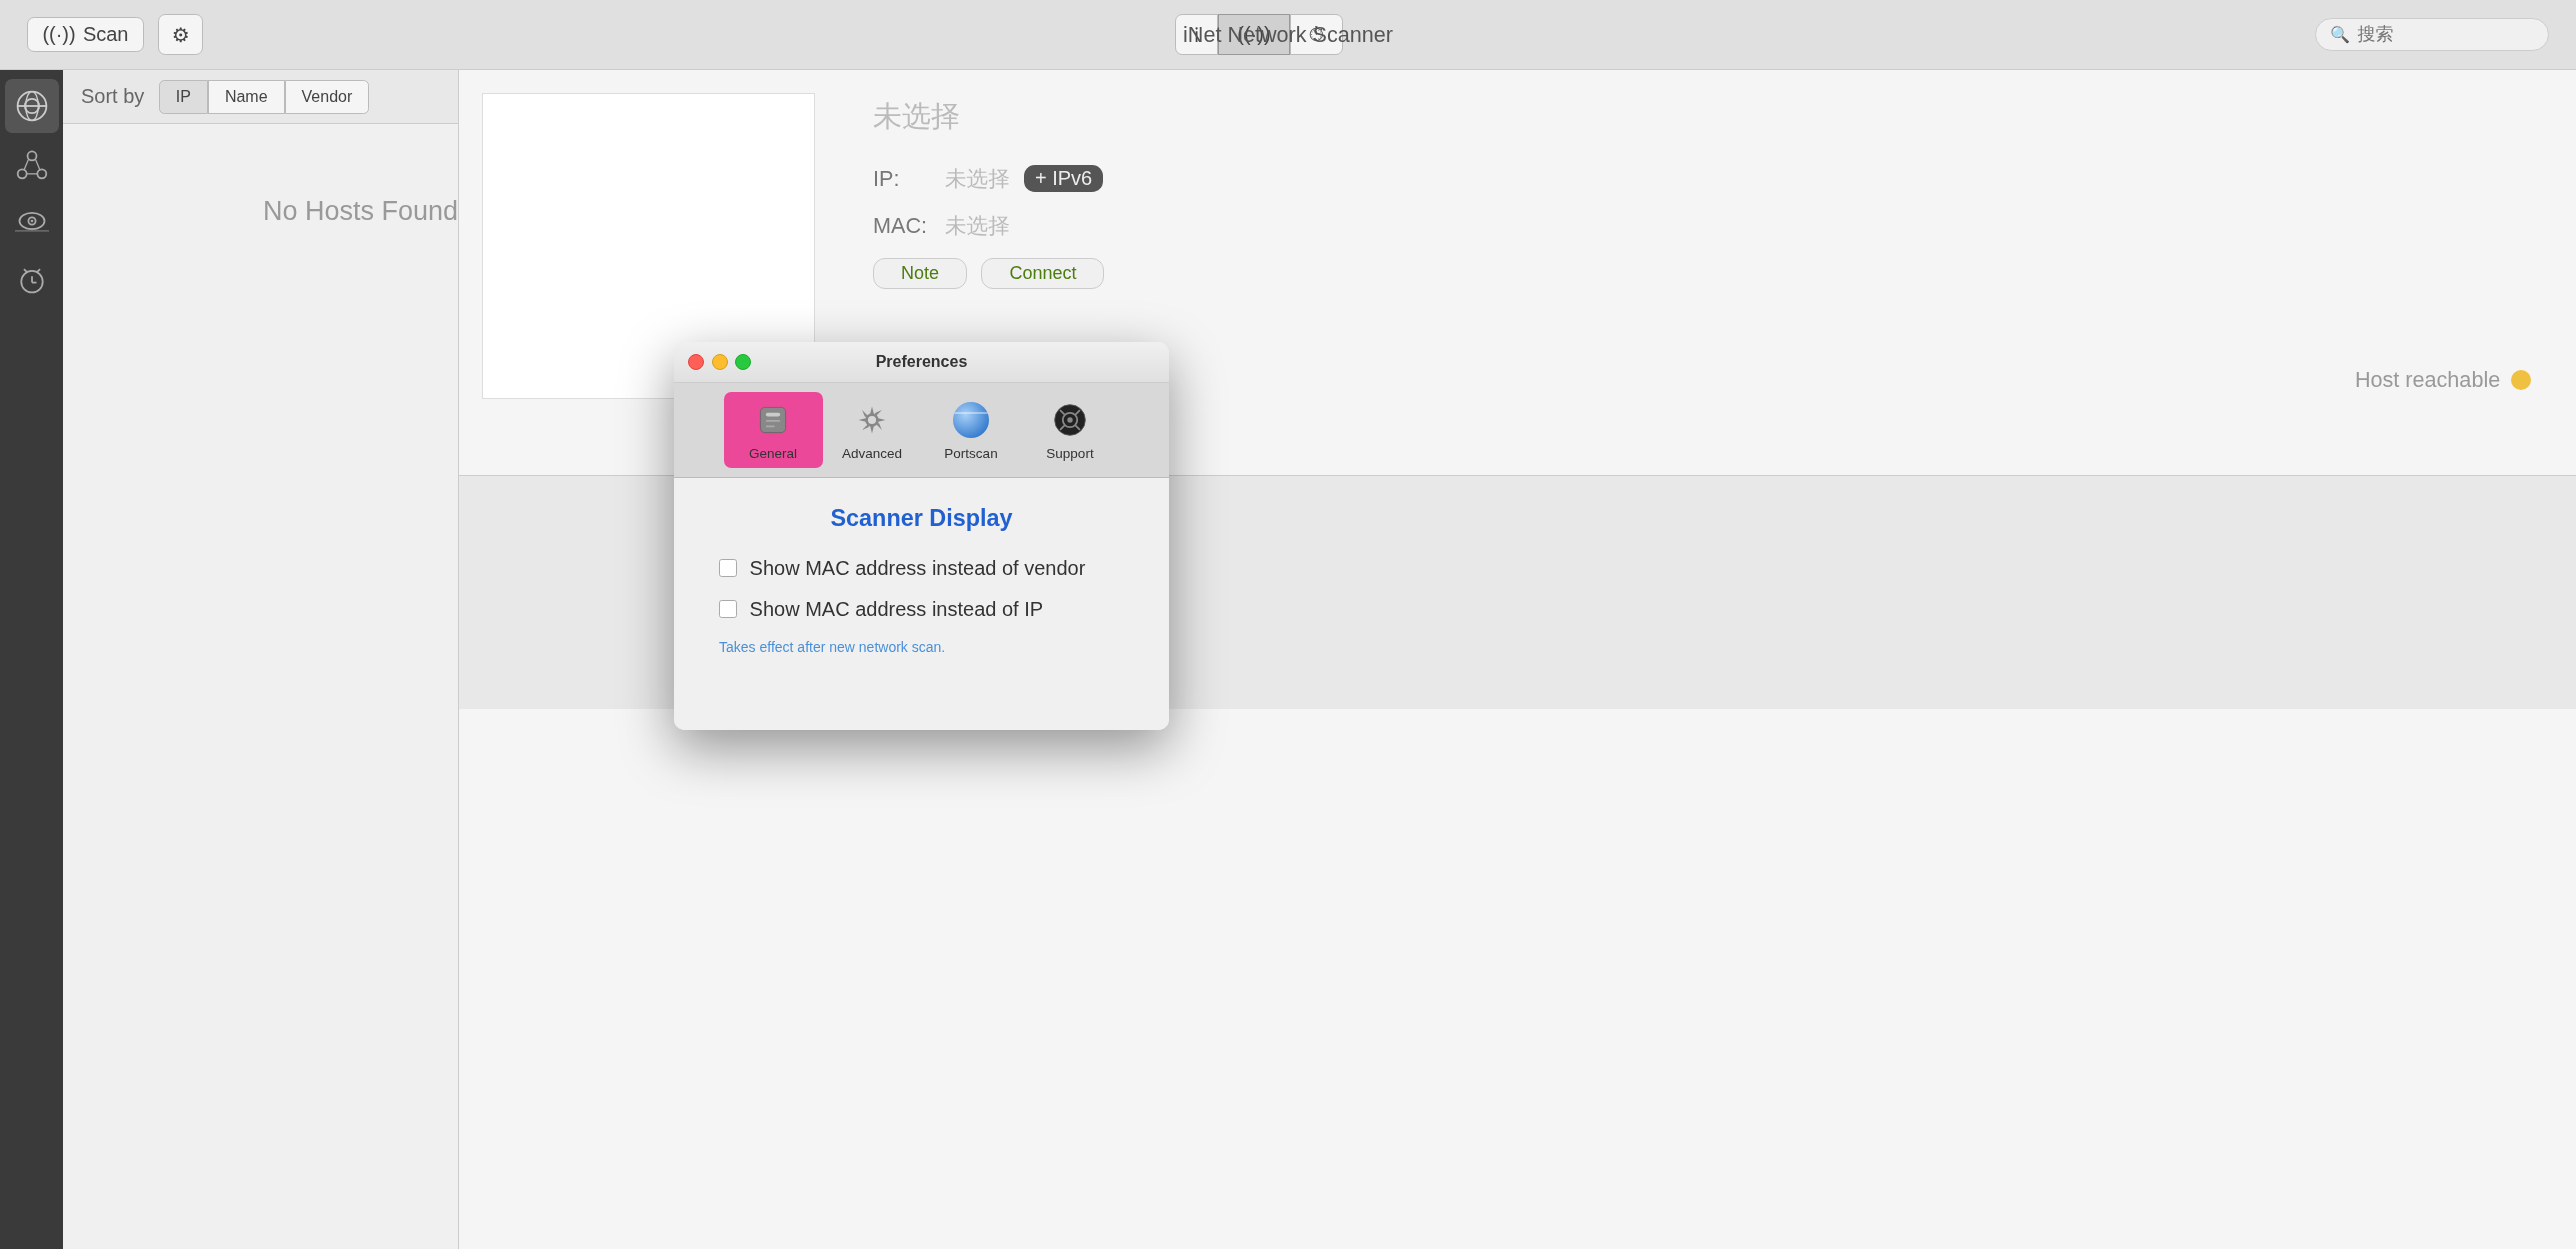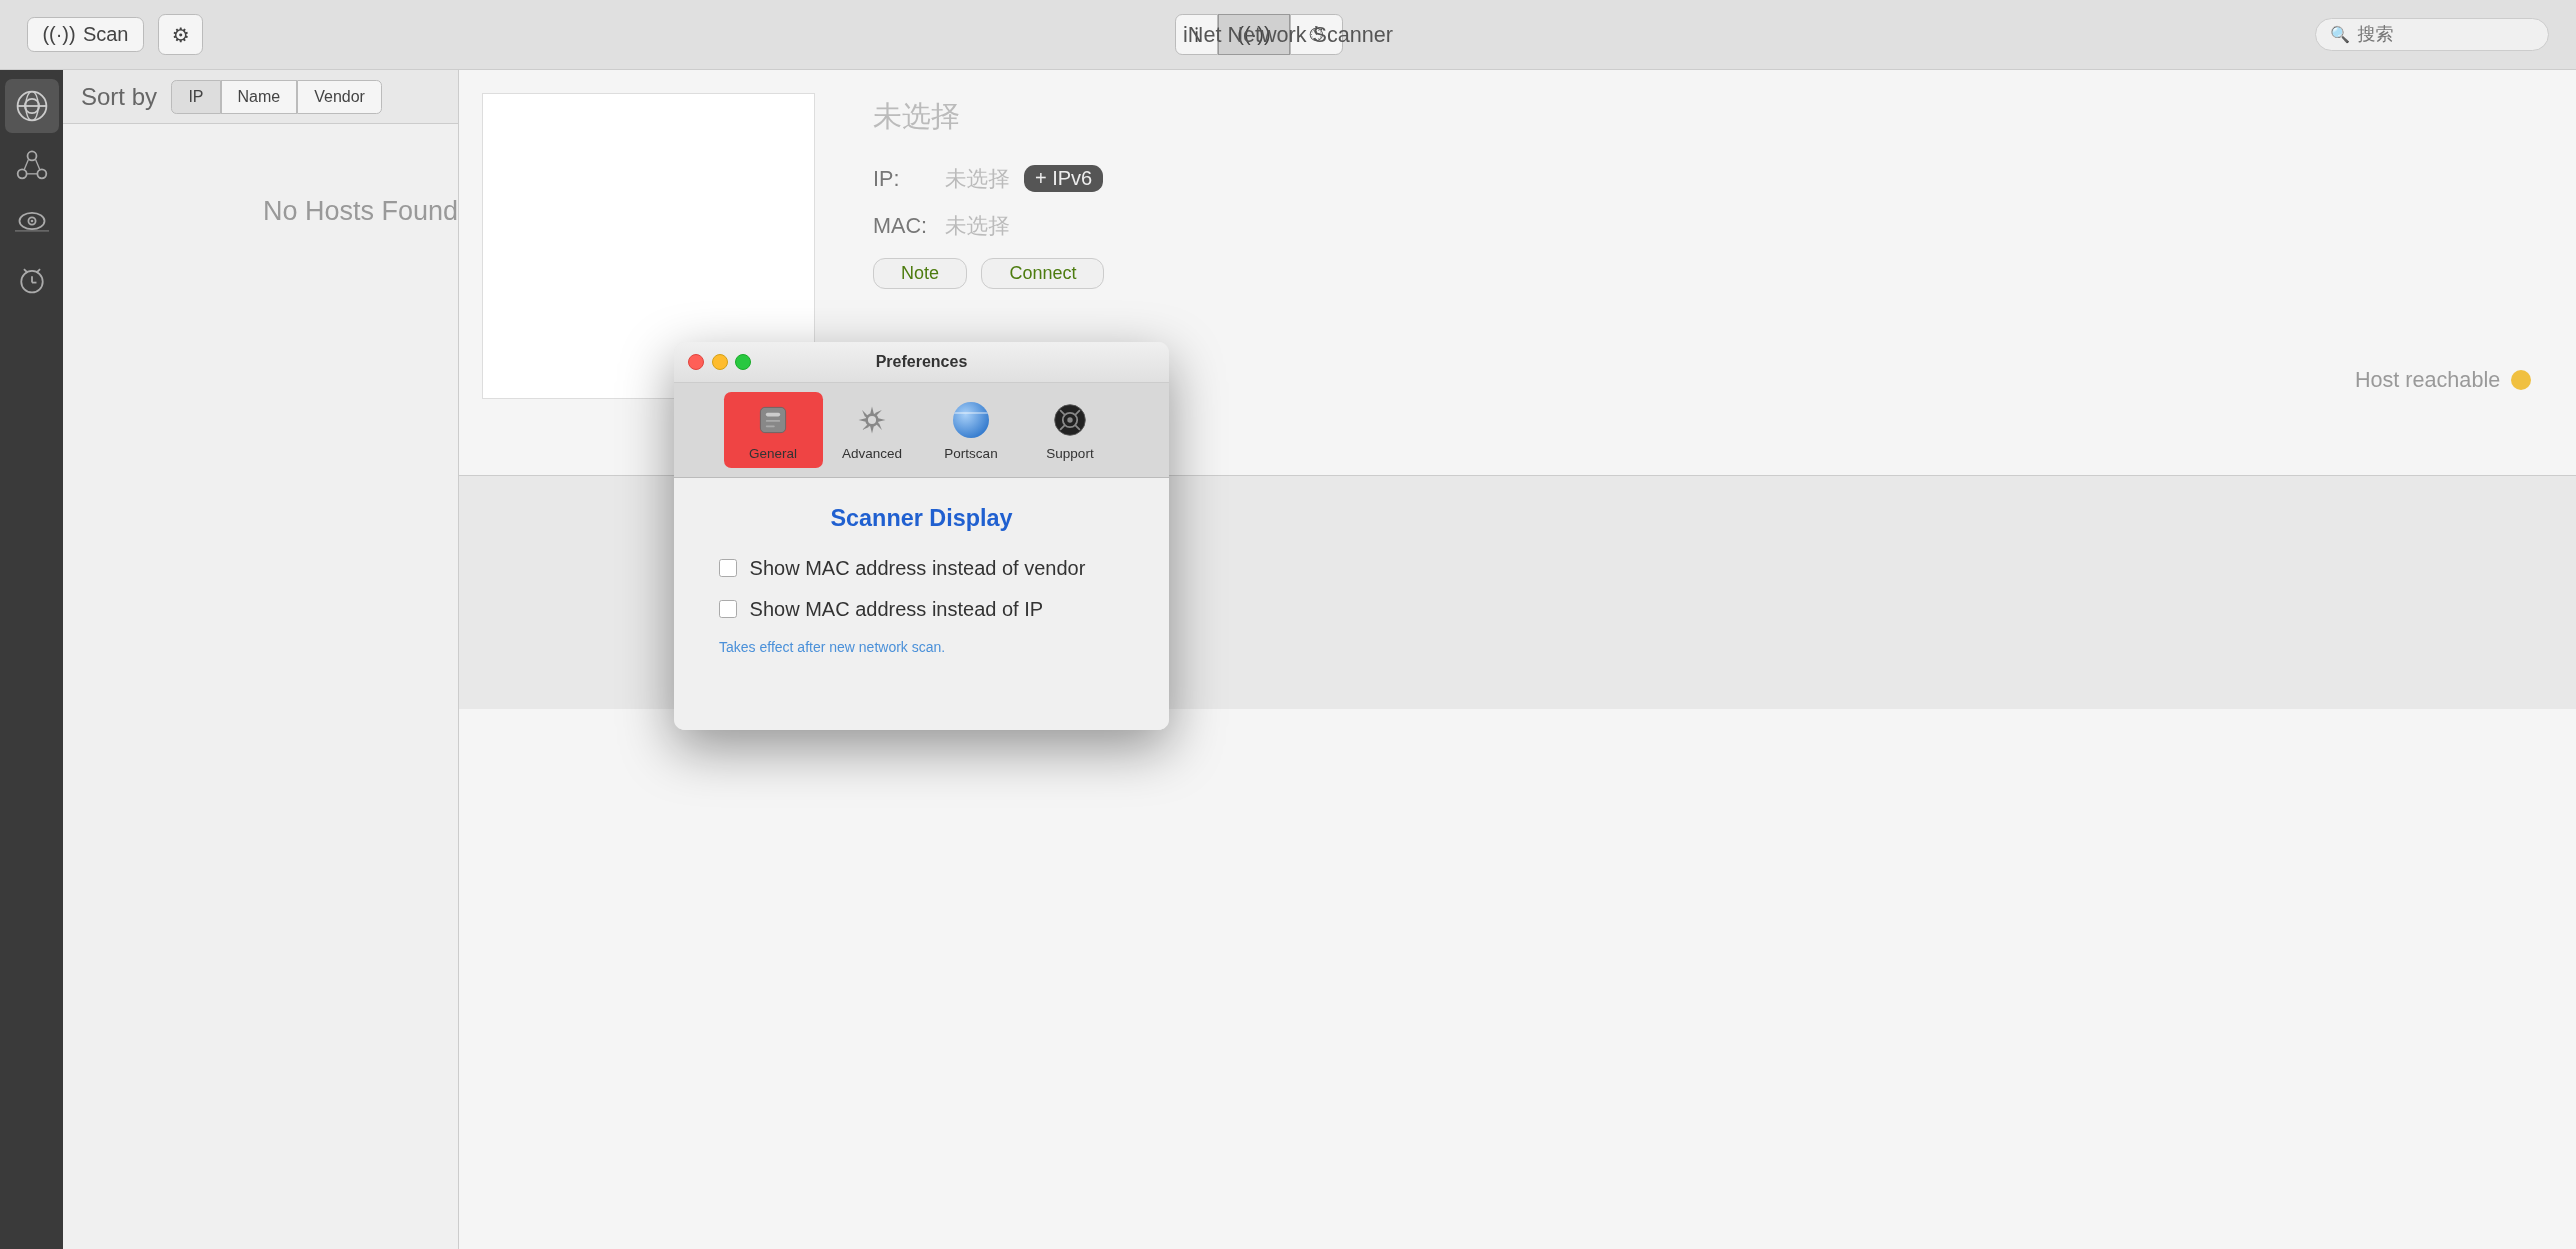--- a/index.html
+++ b/index.html
@@ -152,21 +152,21 @@
     .sort-bar {
       height: 54px;
       display: flex;
       align-items: center;
       padding: 0 18px;
       gap: 0;
       border-bottom: 0.9px solid #ccc;
       background: #e8e8e8;
     }
     .sort-label {
-      font-size: 24px;
+      font-size: 20px;
       color: #666;
       margin-right: 14.4px;
     }
     .sort-btn-group {
       display: flex;
     }
     .sort-btn {
       background: #f5f5f5;
       border: 0.9px solid #bbb;
       padding: 4.5px 16px;
@@ -349,21 +349,21 @@
       display: flex;
       flex-direction: column;
       align-items: center;
       width: 99px;
       padding: 7.2px 9px;
       border-radius: 7.2px;
       cursor: pointer;
       gap: 5.4px;
     }
     .pref-tab.active {
-      background: #ef4444;
+      background: #ec4899;
     }
     .pref-tab-icon {
       font-size: 27px;
       width: 41px;
       height: 41px;
       display: flex;
       align-items: center;
       justify-content: center;
     }
     .pref-tab-label {

